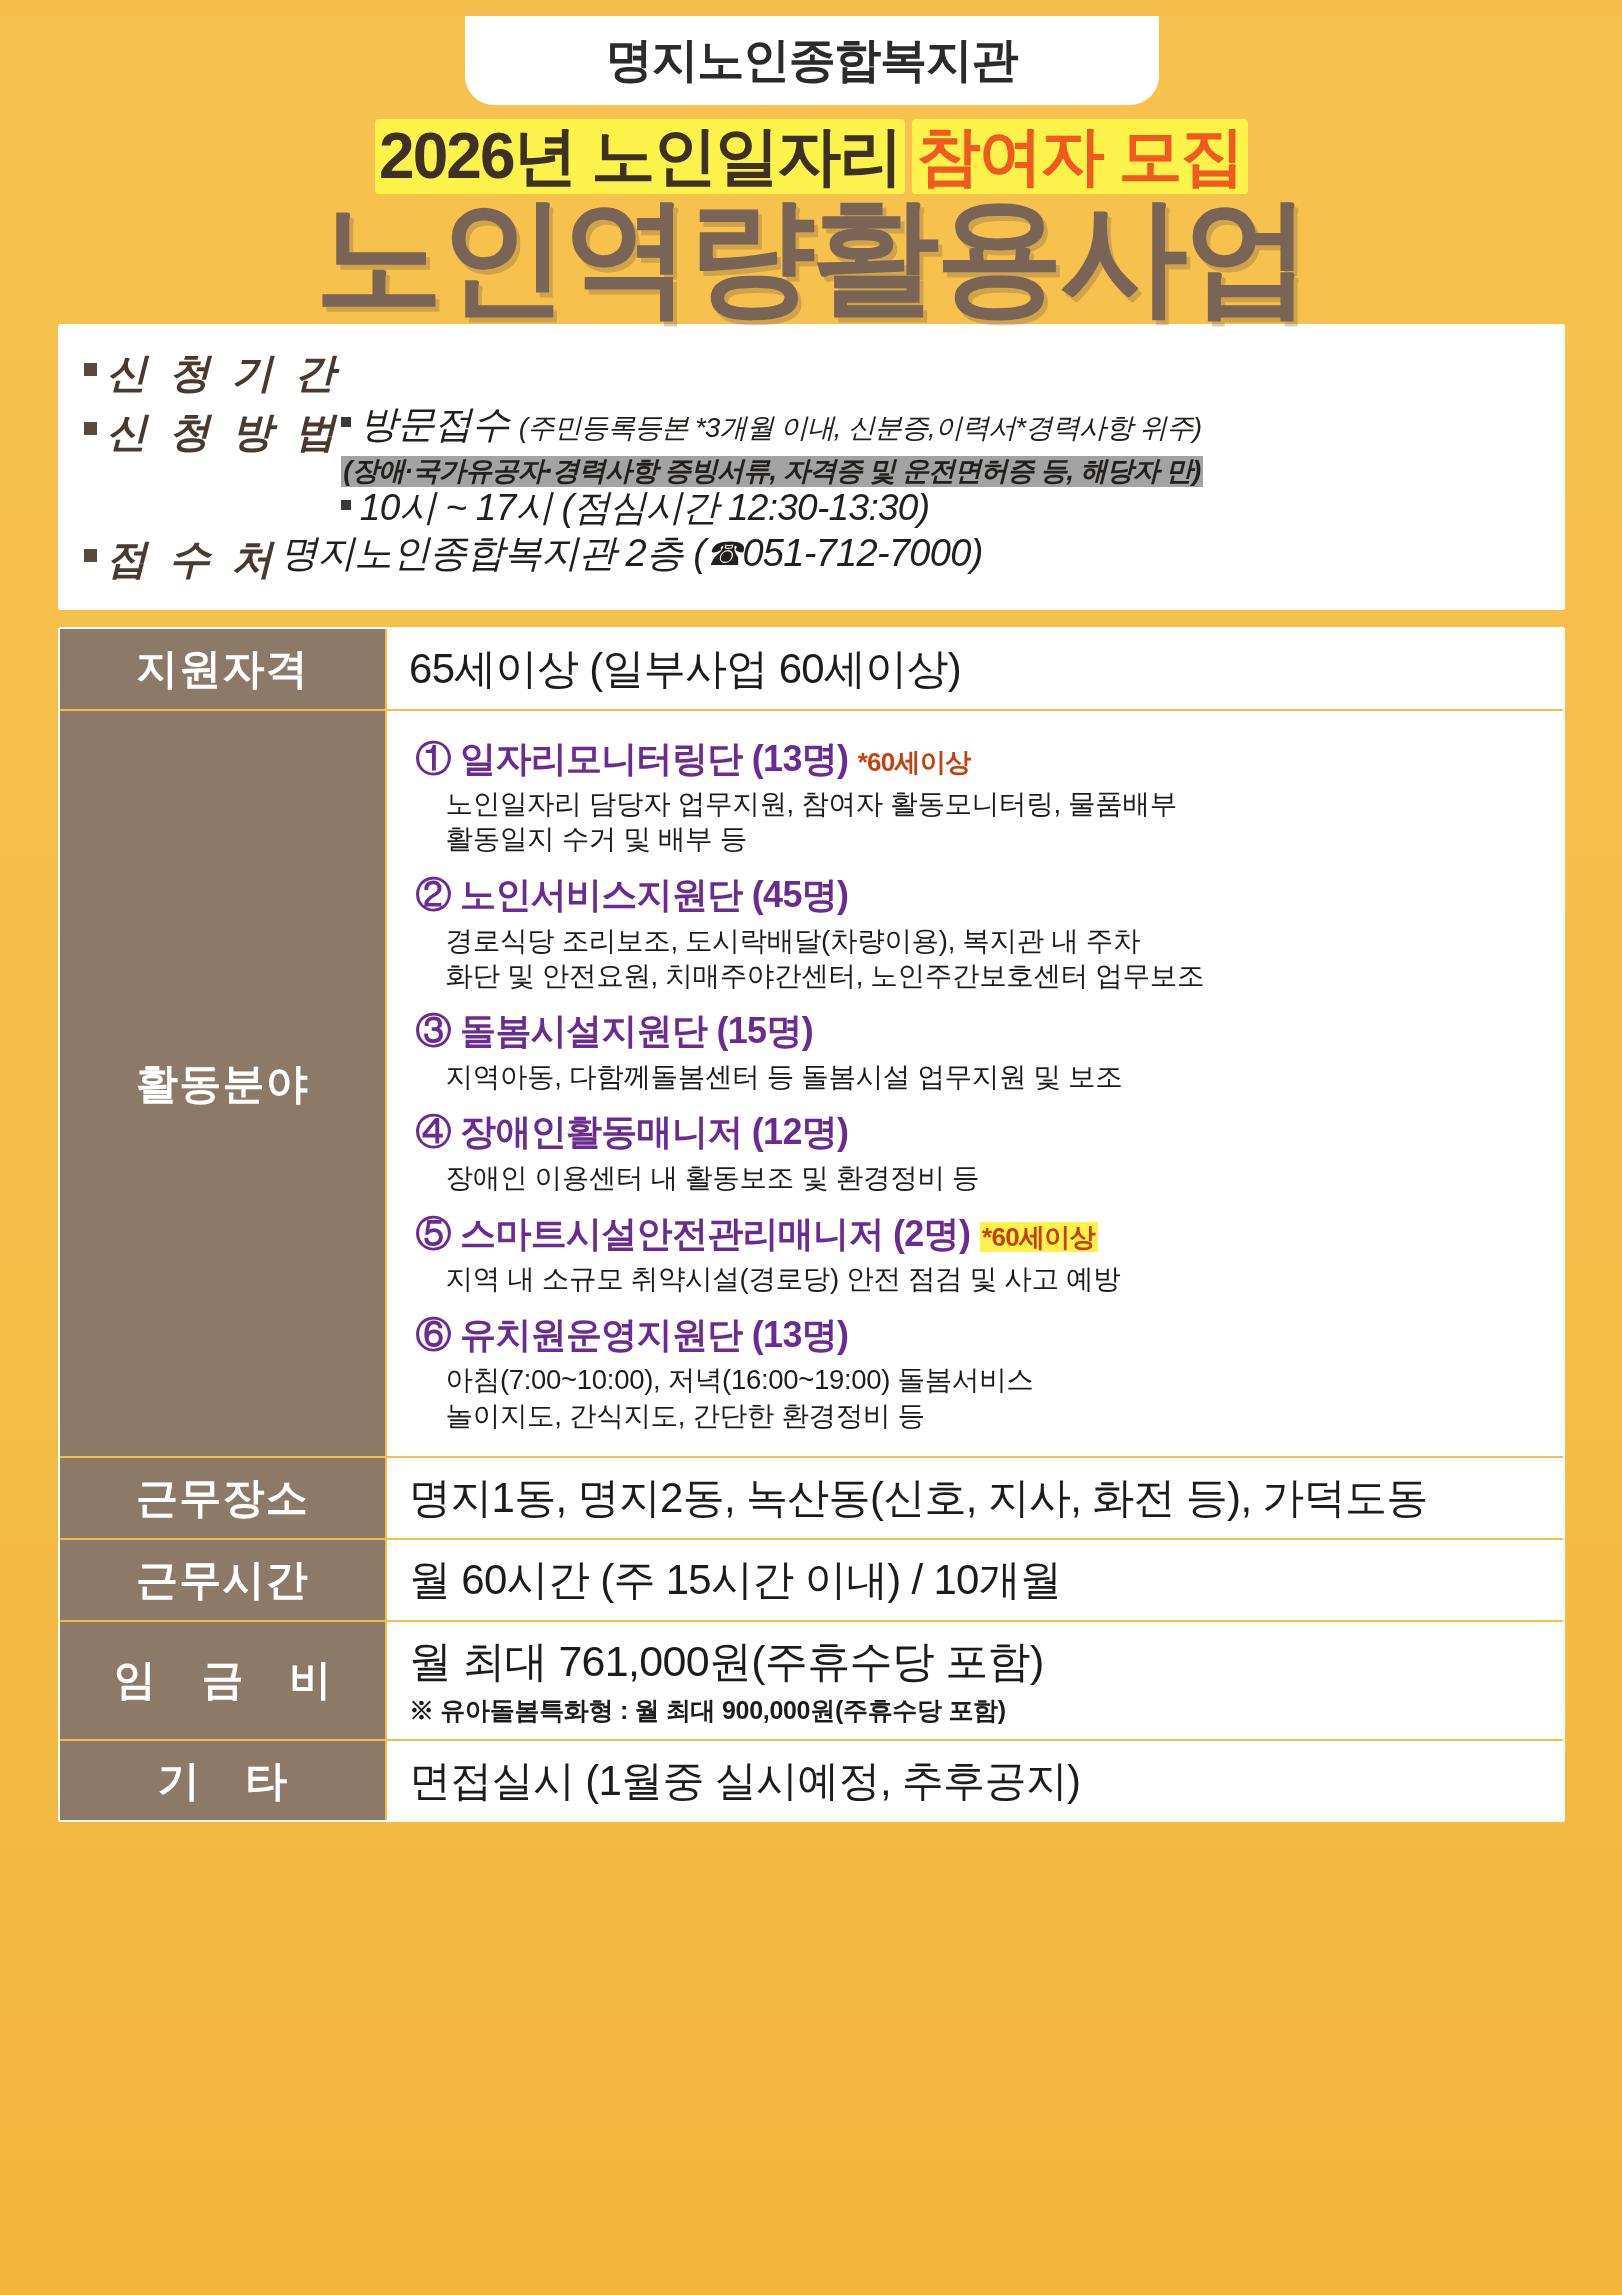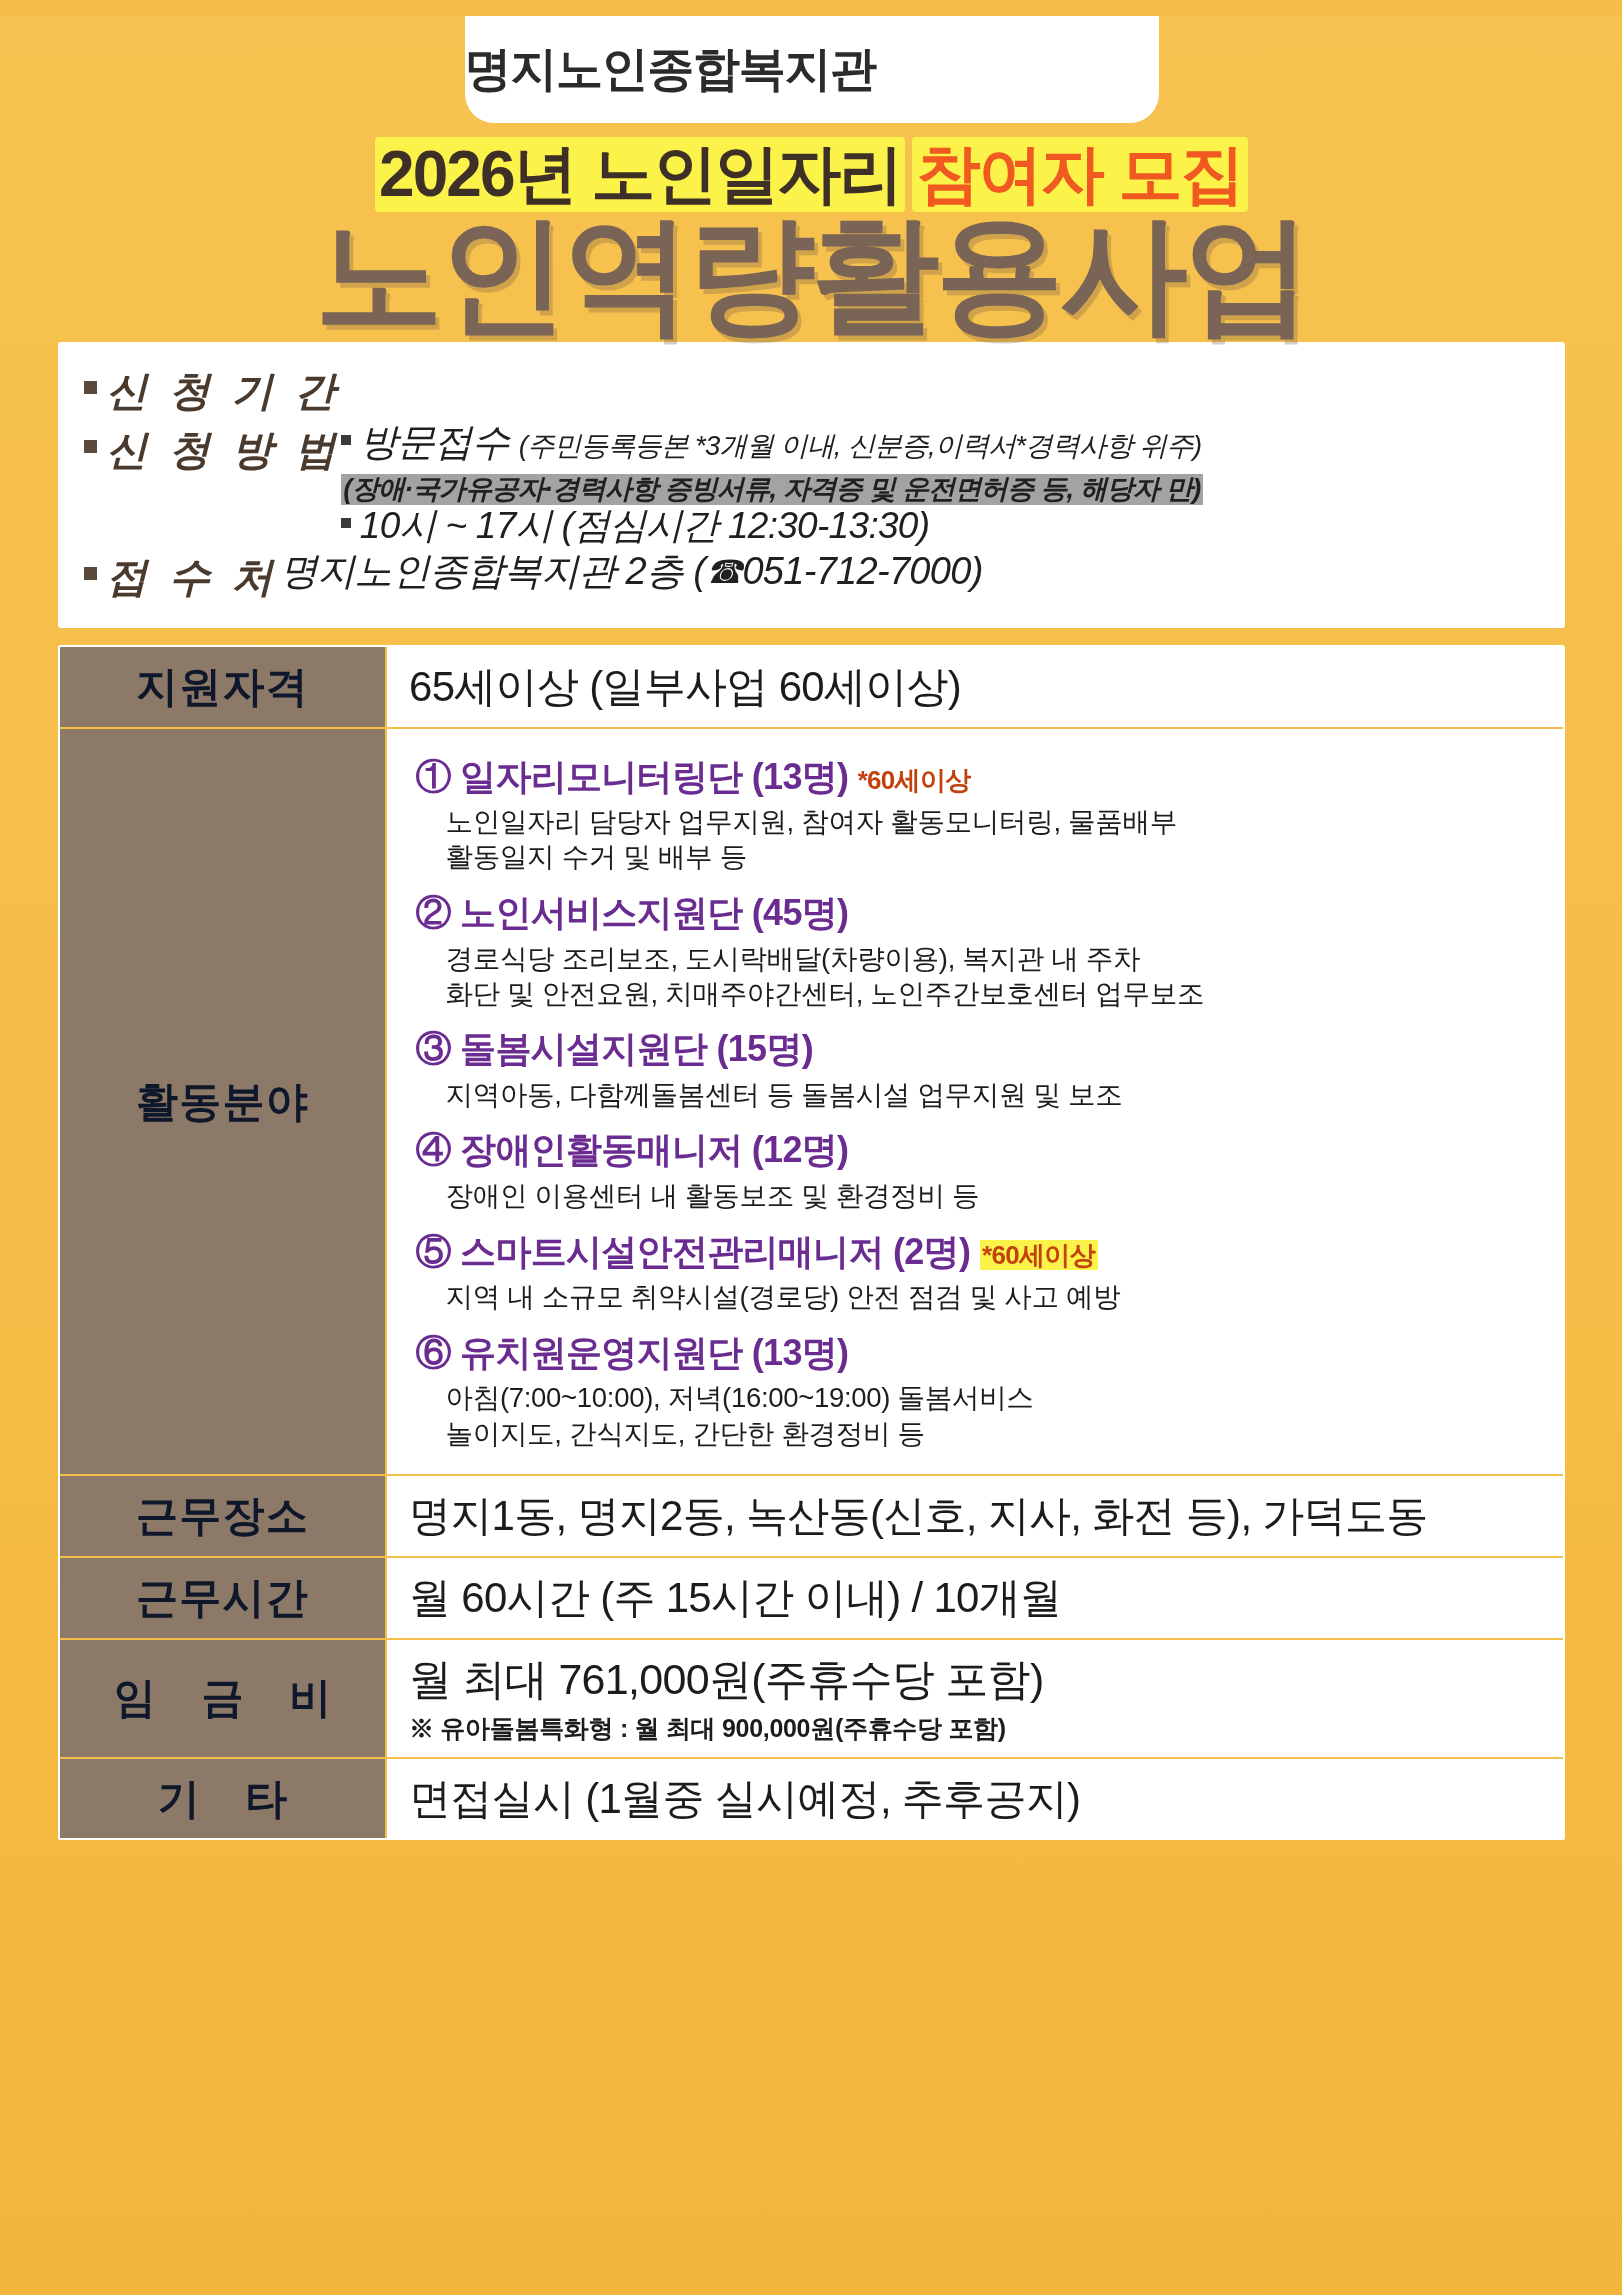--- a/index.html
+++ b/index.html
@@ -19,25 +19,26 @@
     height: 2295px;
     box-sizing: border-box;
     padding: 0 58px;
     background: linear-gradient(180deg, #F7C24F 0%, #F5BC46 60%, #F2B53C 100%);
   }
 
   
   .org-pill {
     margin: 15.7px auto 0;
     width: 694px;
-    height: 107px;
+    height: 89px;
     background: #FFFFFF;
     border-radius: 0 0 29px 29px;
     display: flex;
     align-items: center;
+    justify-content: center;
   }
   .org-pill span {
     font-size: 47px;
     font-weight: bold;
     color: #2B2B2B;
     letter-spacing: -1.3px;
   }
 
   .headline {
     margin-top: 19.6px;
@@ -146,21 +147,21 @@
   }
   .trow {
     display: flex;
     align-items: stretch;
     border-bottom: 2.6px solid #F5BE49;
   }
   .trow:last-child { border-bottom: none; }
   .tlabel {
     flex: 0 0 327px;
     background: #8D7968;
-    color: #0f172a;
+    color: #ffffff;
     font-size: 42px;
     font-weight: bold;
     display: flex;
     align-items: center;
     justify-content: center;
     letter-spacing: 1.3px;
     border-right: 2.6px solid #F5BE49;
     text-align: center;
     padding: 11.8px 0;
     box-sizing: border-box;

